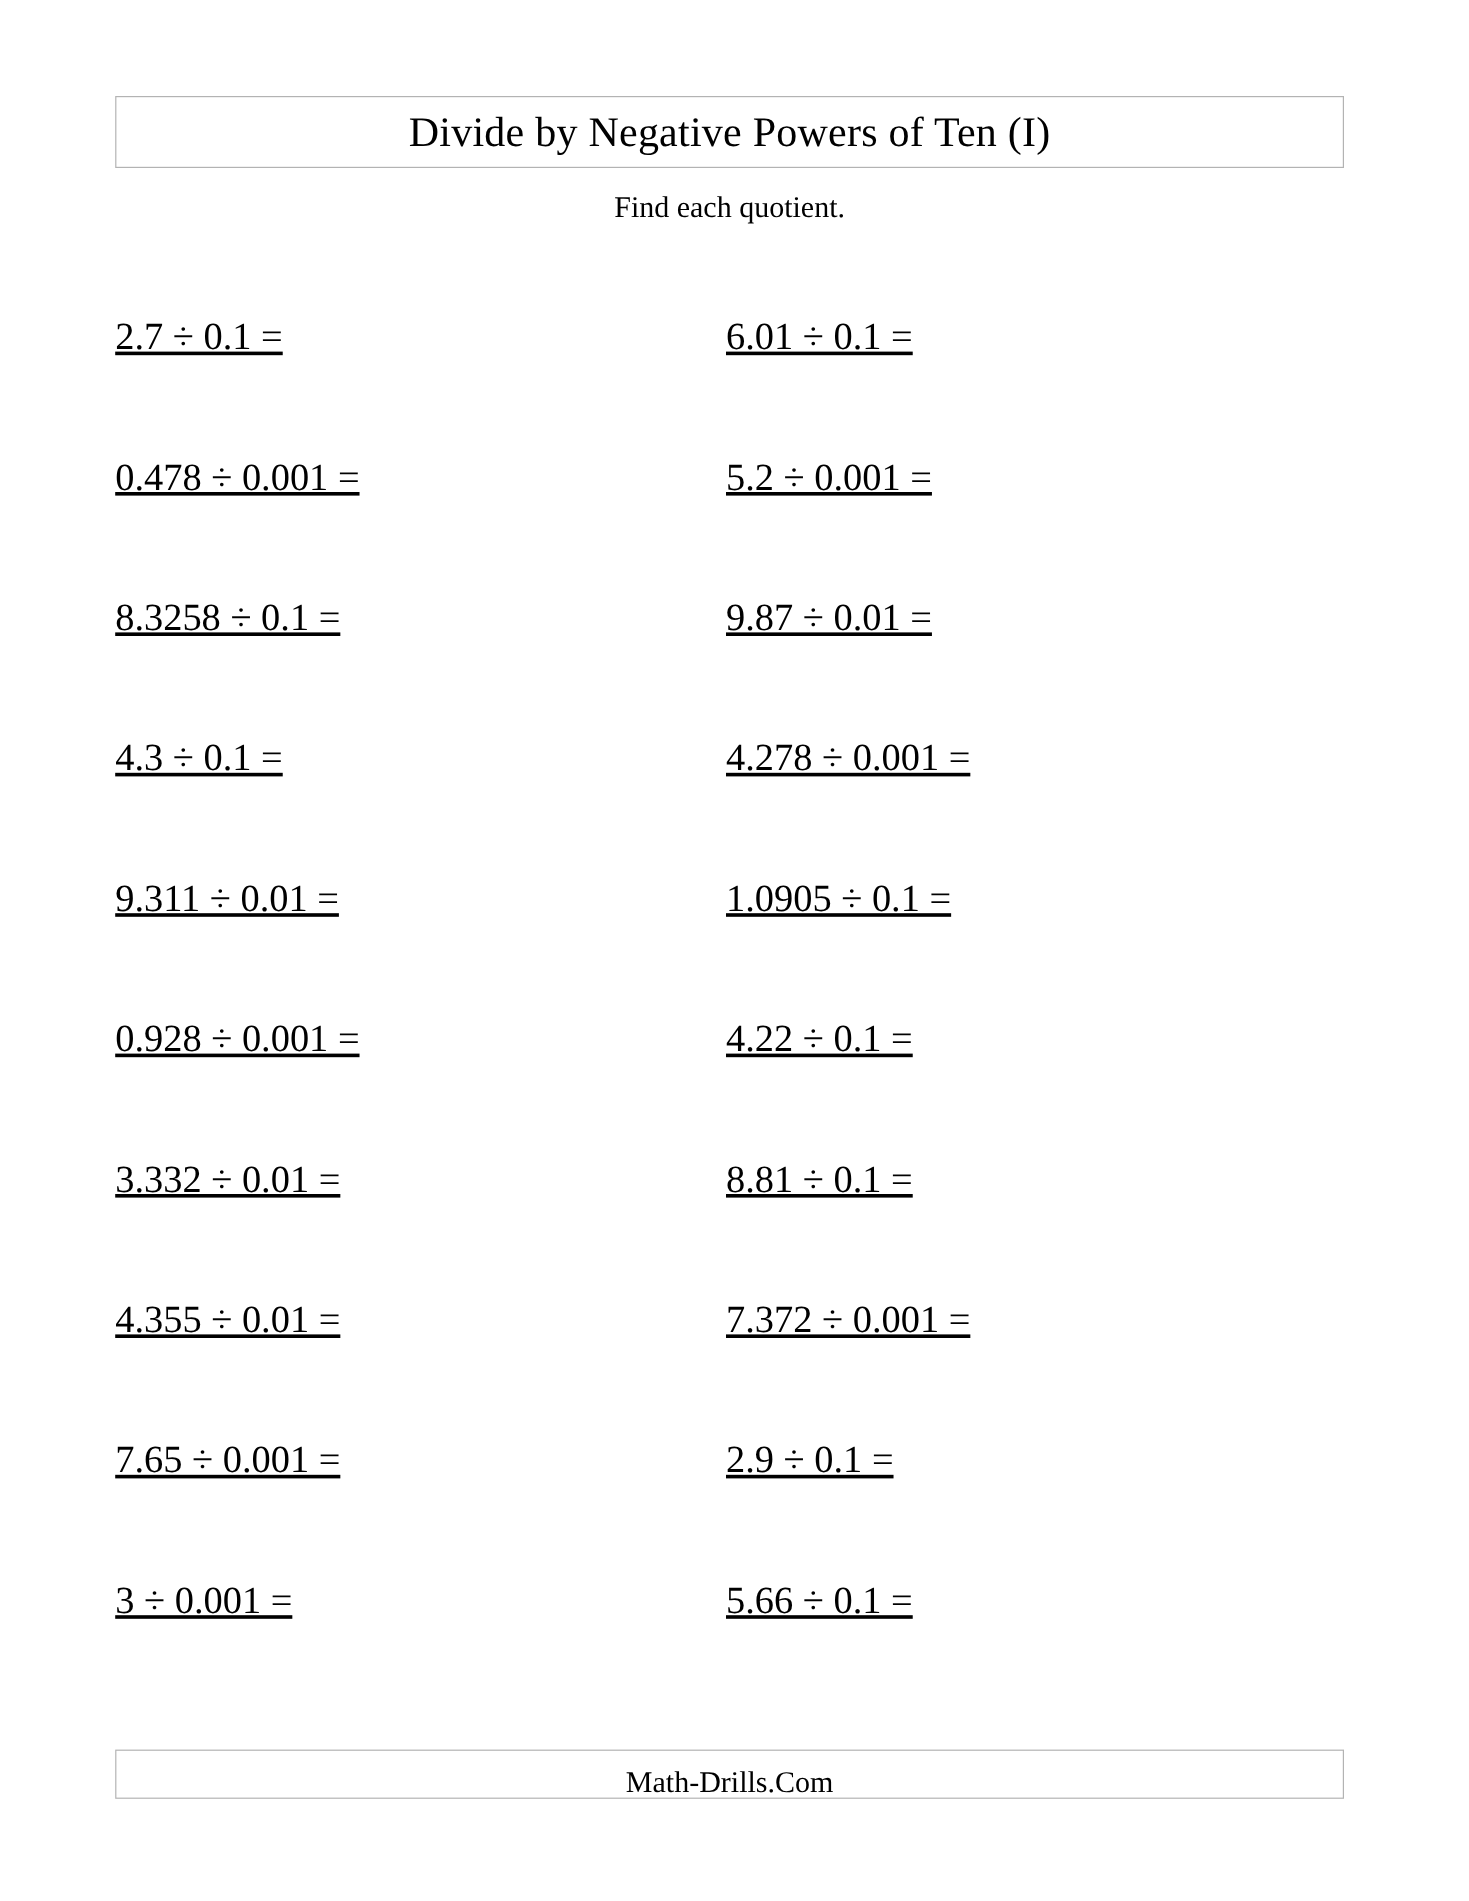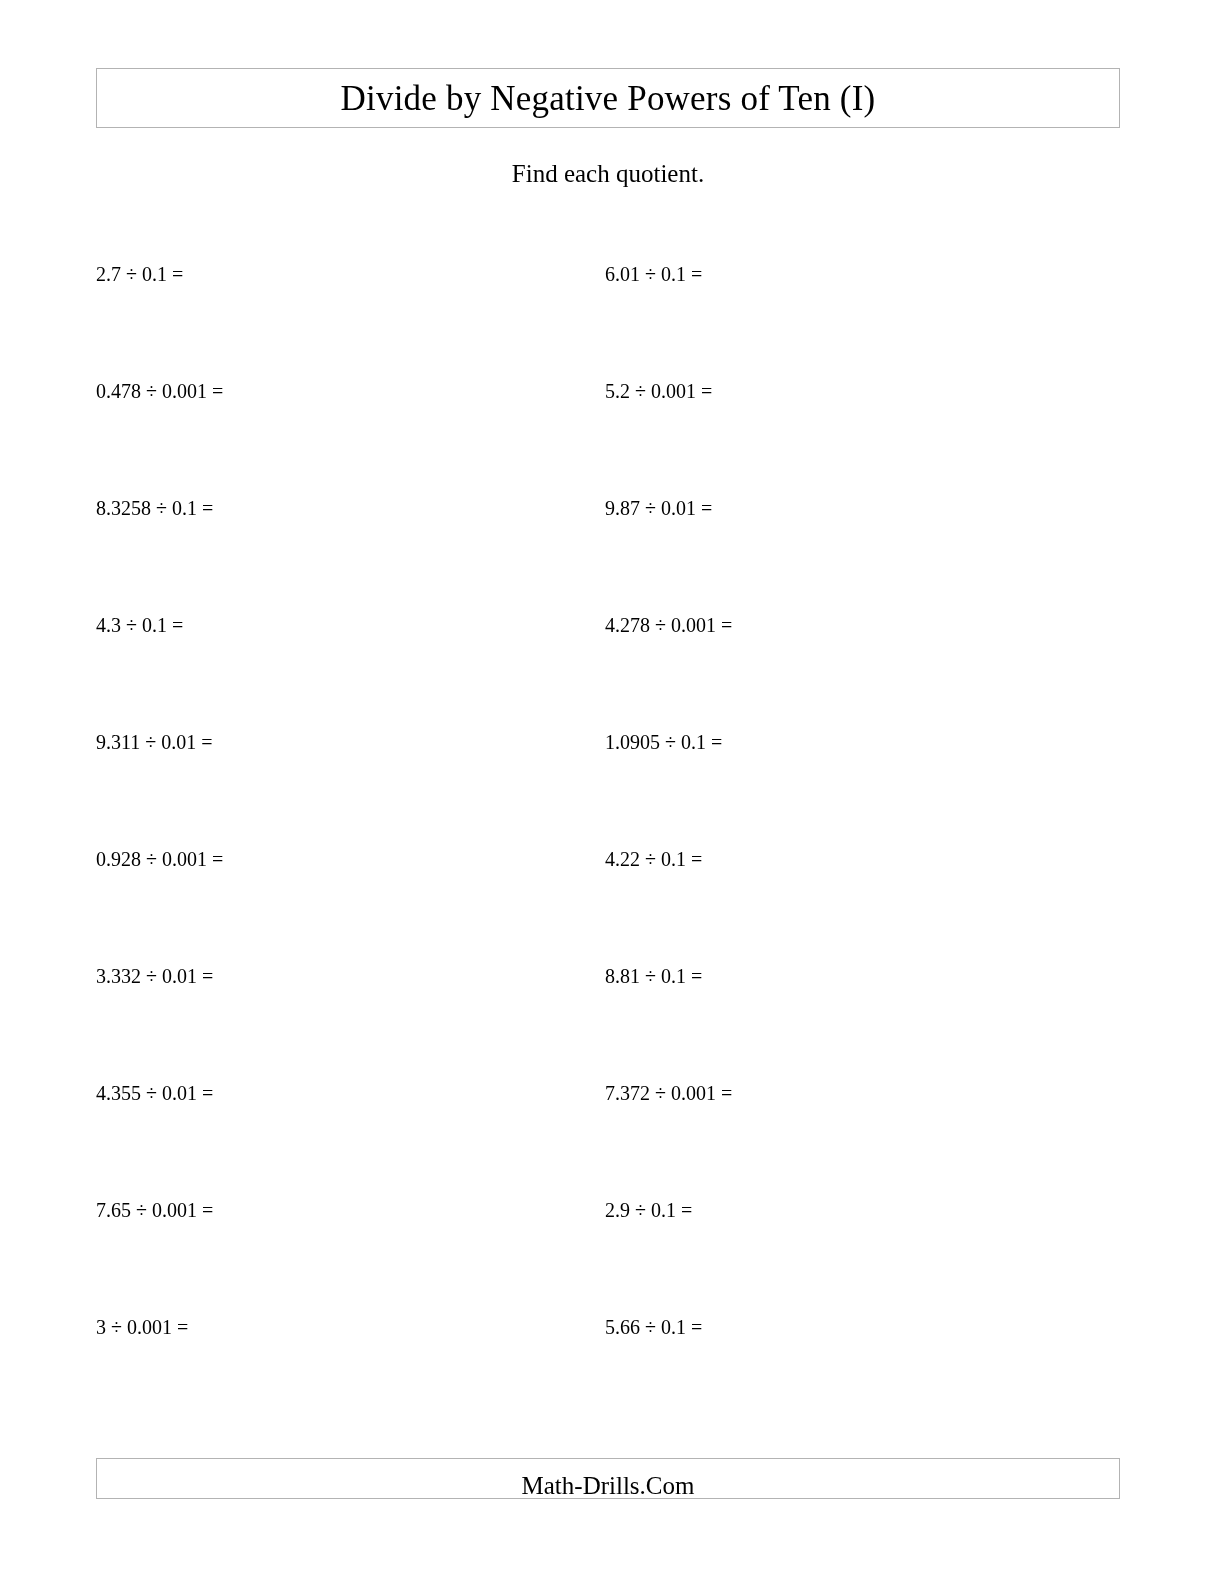--- a/index.html
+++ b/index.html
@@ -20,21 +20,21 @@
     position: absolute;
     left: 0; top: 0;
     width: 1224px;
     height: 1584px;
   }
 
   
   .title-box {
     position: absolute;
     left: 96px;
-    top: 68px;
+    top: 80px;
     width: 1024px;
     height: 60px;
     border: 1px solid #b3b3b3;
     box-sizing: border-box;
     display: flex;
     align-items: center;
     justify-content: center;
   }
   .title-text {
     font-size: 35px;
@@ -62,26 +62,27 @@
     position: absolute;
     left: 96px;
     top: 238px;
     width: 1024px;
   }
   .prow {
     display: flex;
     height: 117px;
   }
   .pcell {
-    font-size: 20px;
+    font-size: 32px;
     line-height: 1;
     color: #000;
     white-space: nowrap;
     padding-top: 26px;
     box-sizing: border-box;
+    text-decoration: underline;
   }
   .pcell.left {
     width: 509px;
   }
   .pcell.right {
     width: 515px;
   }
 
   
   .footer-box {

